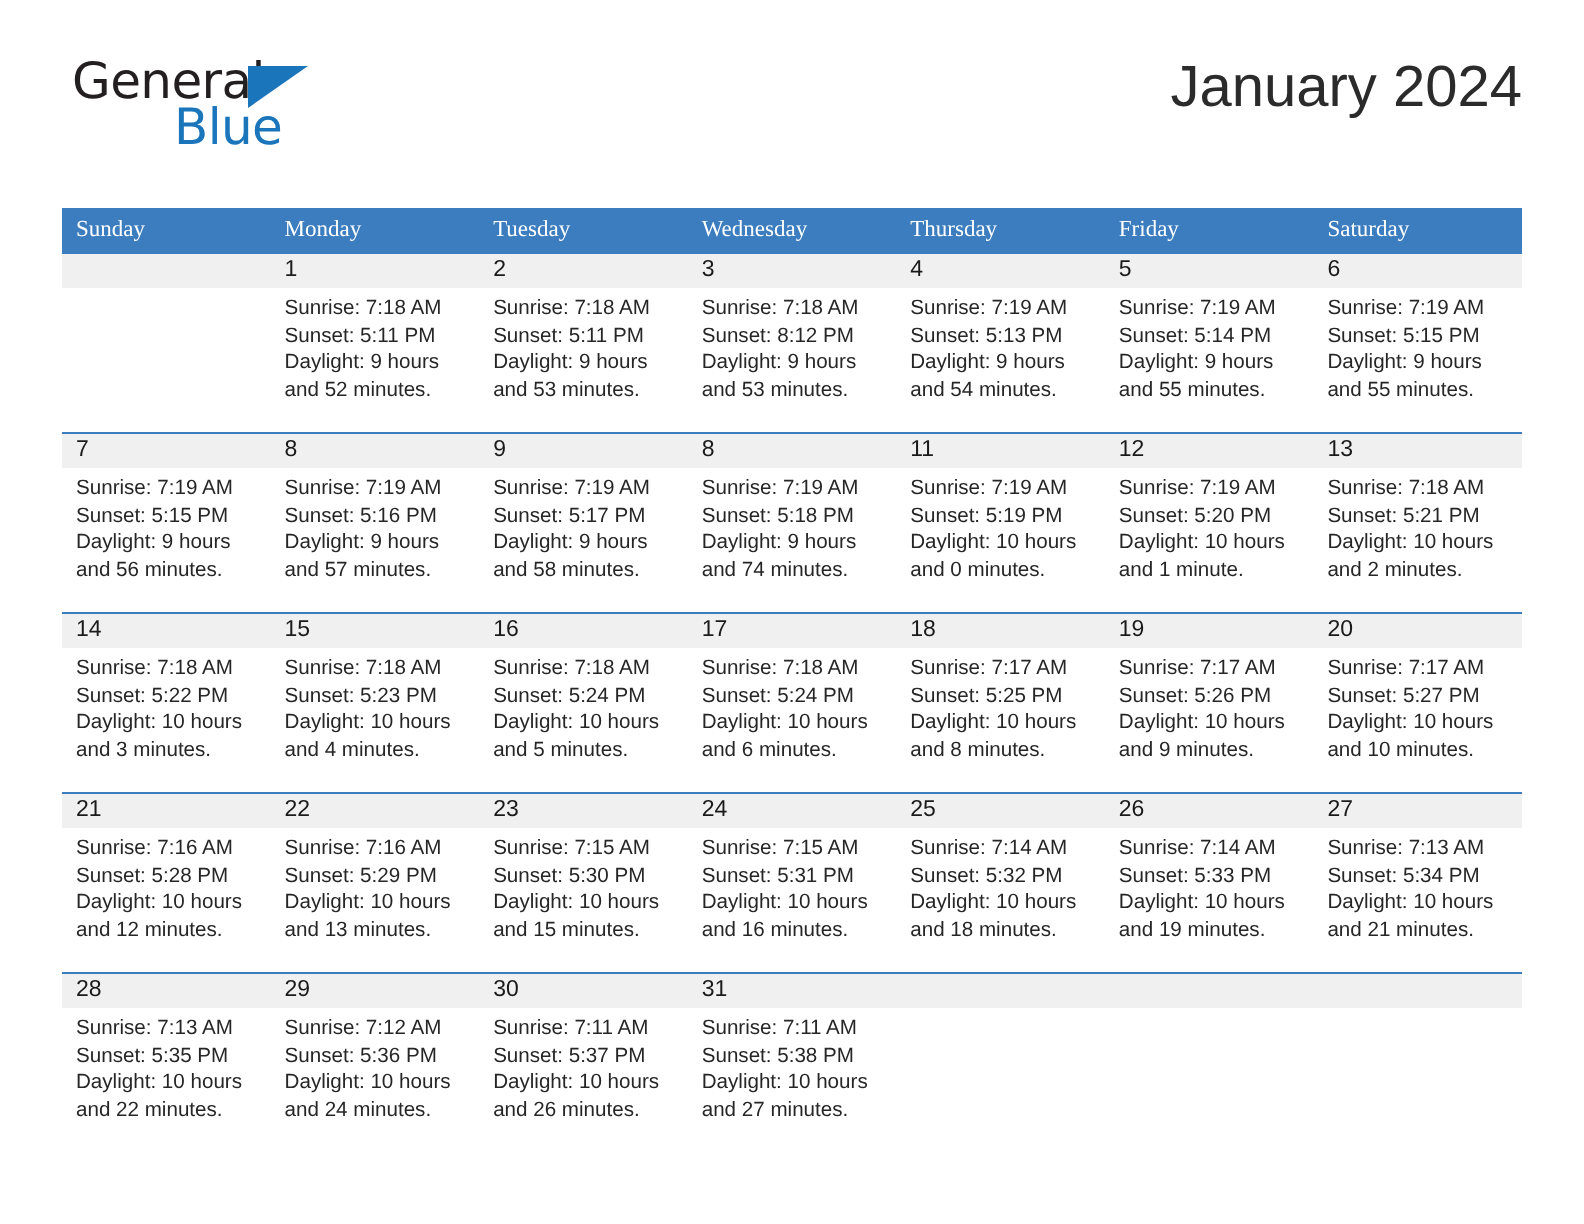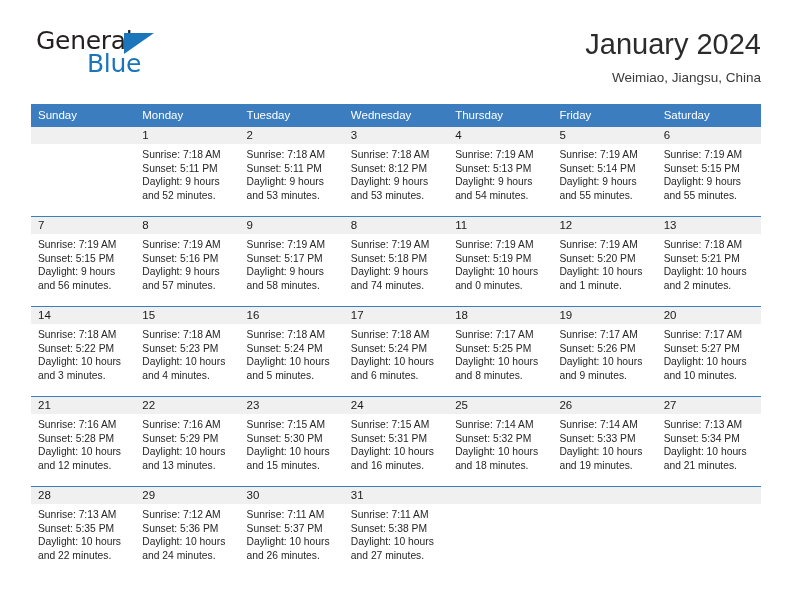--- a/index.html
+++ b/index.html
@@ -97,21 +97,21 @@
     table-layout: fixed;
   }
   .calendar th {
     background: #3b7dbf;
     color: #ffffff;
     font-size: 11.5px;
     font-weight: normal;
     text-align: left;
     padding: 5px 0 5px 7px;
     height: 12px;
-    font-family: Liberation Sans, sans-serif;
+    font-family: Liberation Serif, serif;
   }
   .calendar td {
     vertical-align: top;
     padding: 0;
     border-top: 1px solid #3b7dbf;
     width: 104.28px;
     height: 89px;
   }
   .calendar tr.week-row td {
     background: #ffffff;
@@ -150,21 +150,20 @@
   <div class="header">
 
     <div class="brand">
       <span class="brand-general">General</span>
       <span class="brand-triangle"></span>
       <span class="brand-blue">Blue</span>
     </div>
 
     <div class="title-block">
       <div class="cal-title">January 2024</div>
-      <div class="cal-subtitle">Weimiao, Jiangsu, China</div>
     </div>
 
   </div>
 
   <table class="calendar">
     <thead>
       <tr>
         <th>Sunday</th>
         <th>Monday</th>
         <th>Tuesday</th>

